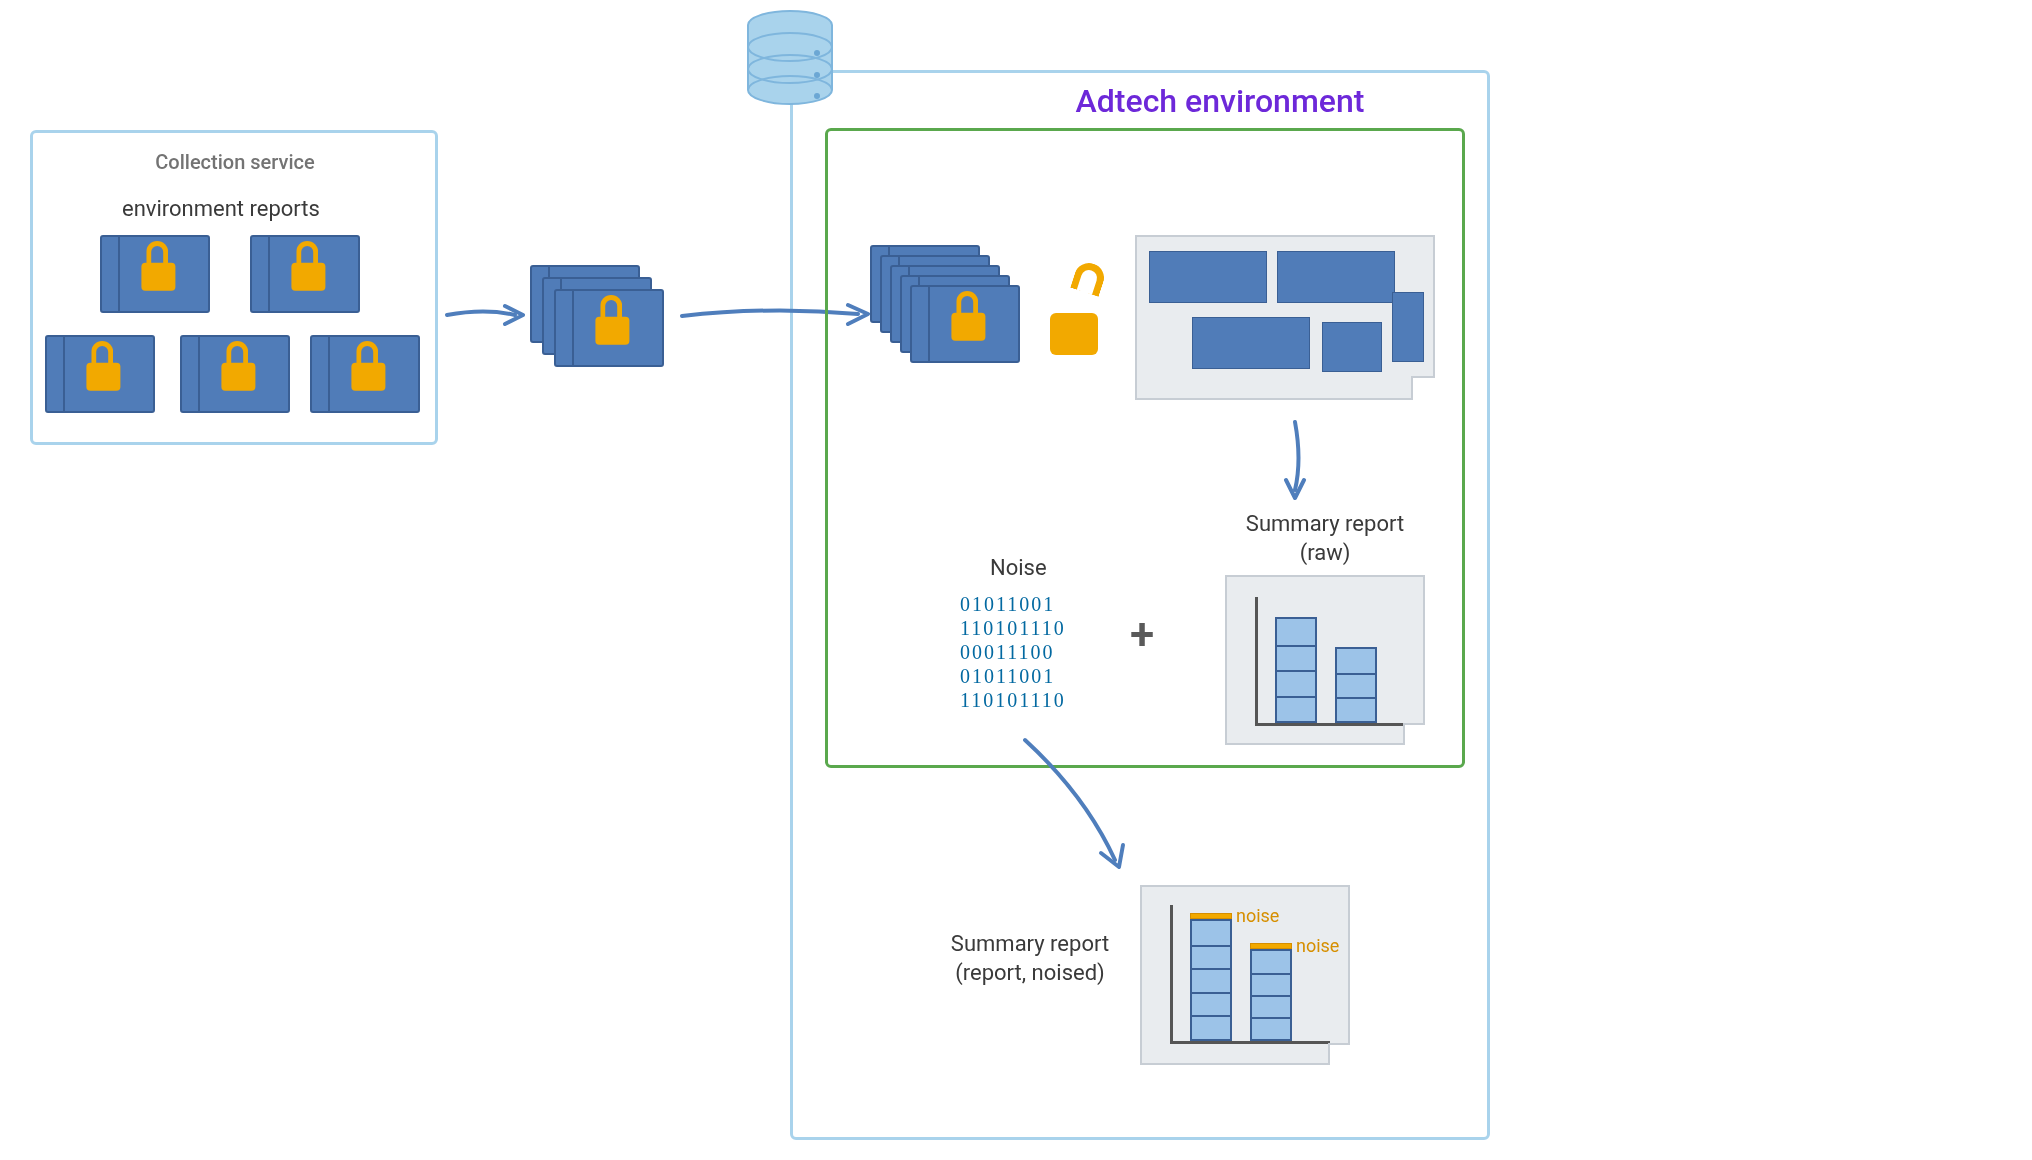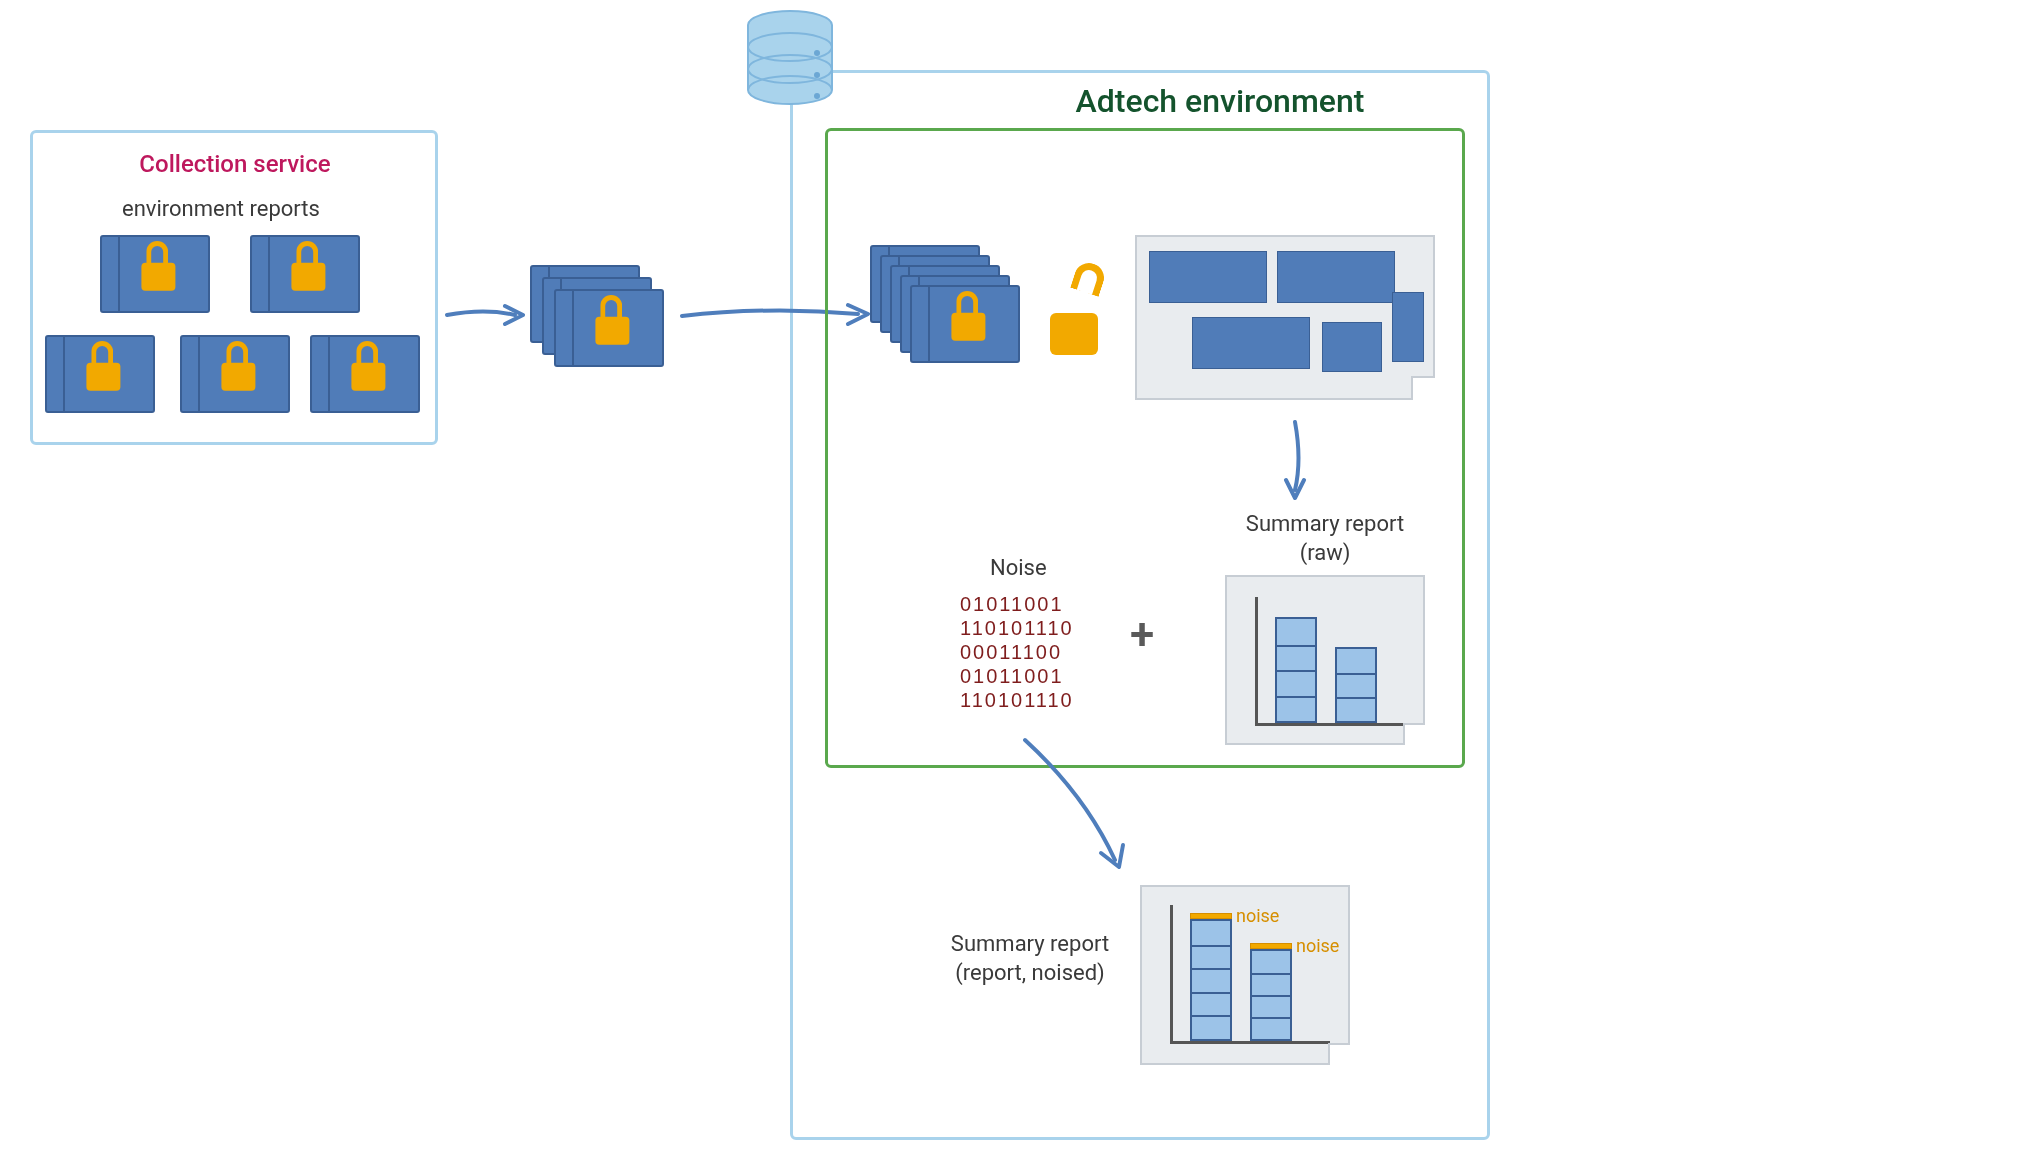--- a/index.html
+++ b/index.html
@@ -107,23 +107,23 @@
   }
   .sheet .cell {
     position: absolute;
     background: #507cb8;
     border: 1px solid #3a5f94;
   }
 
   
   .noise {
     position: absolute;
-    font-family: Liberation Sans, sans-serif;
+    font-family: Liberation Serif, serif;
     font-size: 20px;
-    color: #7f1d1d;
+    color: #0369a1;
     letter-spacing: 2px;
     line-height: 1.2;
     white-space: pre;
   }
 
   .plus {
     position: absolute;
     font-size: 44px;
     font-weight: 600;
     color: #5a5a5a;
@@ -166,39 +166,39 @@
 
   
   .arrow { position: absolute; }
 </style>
 </head>
 <body>
 
 <div class="stage">
 
   <div class="box lightblue-border" style="left:790px; top:70px; width:700px; height:1070px;"></div>
-  <div class="title" style="left:980px; top:82px; width:480px; font-size:32px; color:#14532d;">Adtech environment</div>
+  <div class="title" style="left:980px; top:82px; width:480px; font-size:32px; color:#6d28d9;">Adtech environment</div>
 
   <div class="database" style="left:745px; top:10px; width:90px; height:95px;">
     <svg viewBox="0 0 90 95" width="90" height="95">
       <ellipse cx="45" cy="15" rx="42" ry="14" fill="#a9d3ec" stroke="#7fb6dd" stroke-width="2"></ellipse>
       <rect x="3" y="15" width="84" height="65" fill="#a9d3ec"></rect>
       <ellipse cx="45" cy="80" rx="42" ry="14" fill="#a9d3ec" stroke="#7fb6dd" stroke-width="2"></ellipse>
       <path d="M3 15 v65" stroke="#7fb6dd" stroke-width="2"></path>
       <path d="M87 15 v65" stroke="#7fb6dd" stroke-width="2"></path>
       <ellipse cx="45" cy="37" rx="42" ry="14" fill="none" stroke="#7fb6dd" stroke-width="2"></ellipse>
       <ellipse cx="45" cy="59" rx="42" ry="14" fill="none" stroke="#7fb6dd" stroke-width="2"></ellipse>
       <circle cx="72" cy="43" r="3" fill="#6ca7d4"></circle>
       <circle cx="72" cy="65" r="3" fill="#6ca7d4"></circle>
       <circle cx="72" cy="86" r="3" fill="#6ca7d4"></circle>
     </svg>
   </div>
 
   <div class="box lightblue-border" style="left:30px; top:130px; width:408px; height:315px;"></div>
-  <div class="title" style="left:100px; top:150px; width:270px; font-size:24px; color:#be185d;">Collection service</div>
+  <div class="title" style="left:100px; top:150px; width:270px; font-size:20px; color:#737373;">Collection service</div>
   <div class="label" style="left:122px; top:196px; font-size:22px;">environment reports</div>
 
   <div class="report" style="left:100px; top:235px;">
     <div class="lock-shackle"></div>
     <div class="lock-body"></div>
   </div>
   <div class="report" style="left:250px; top:235px;">
     <div class="lock-shackle"></div>
     <div class="lock-body"></div>
   </div>

